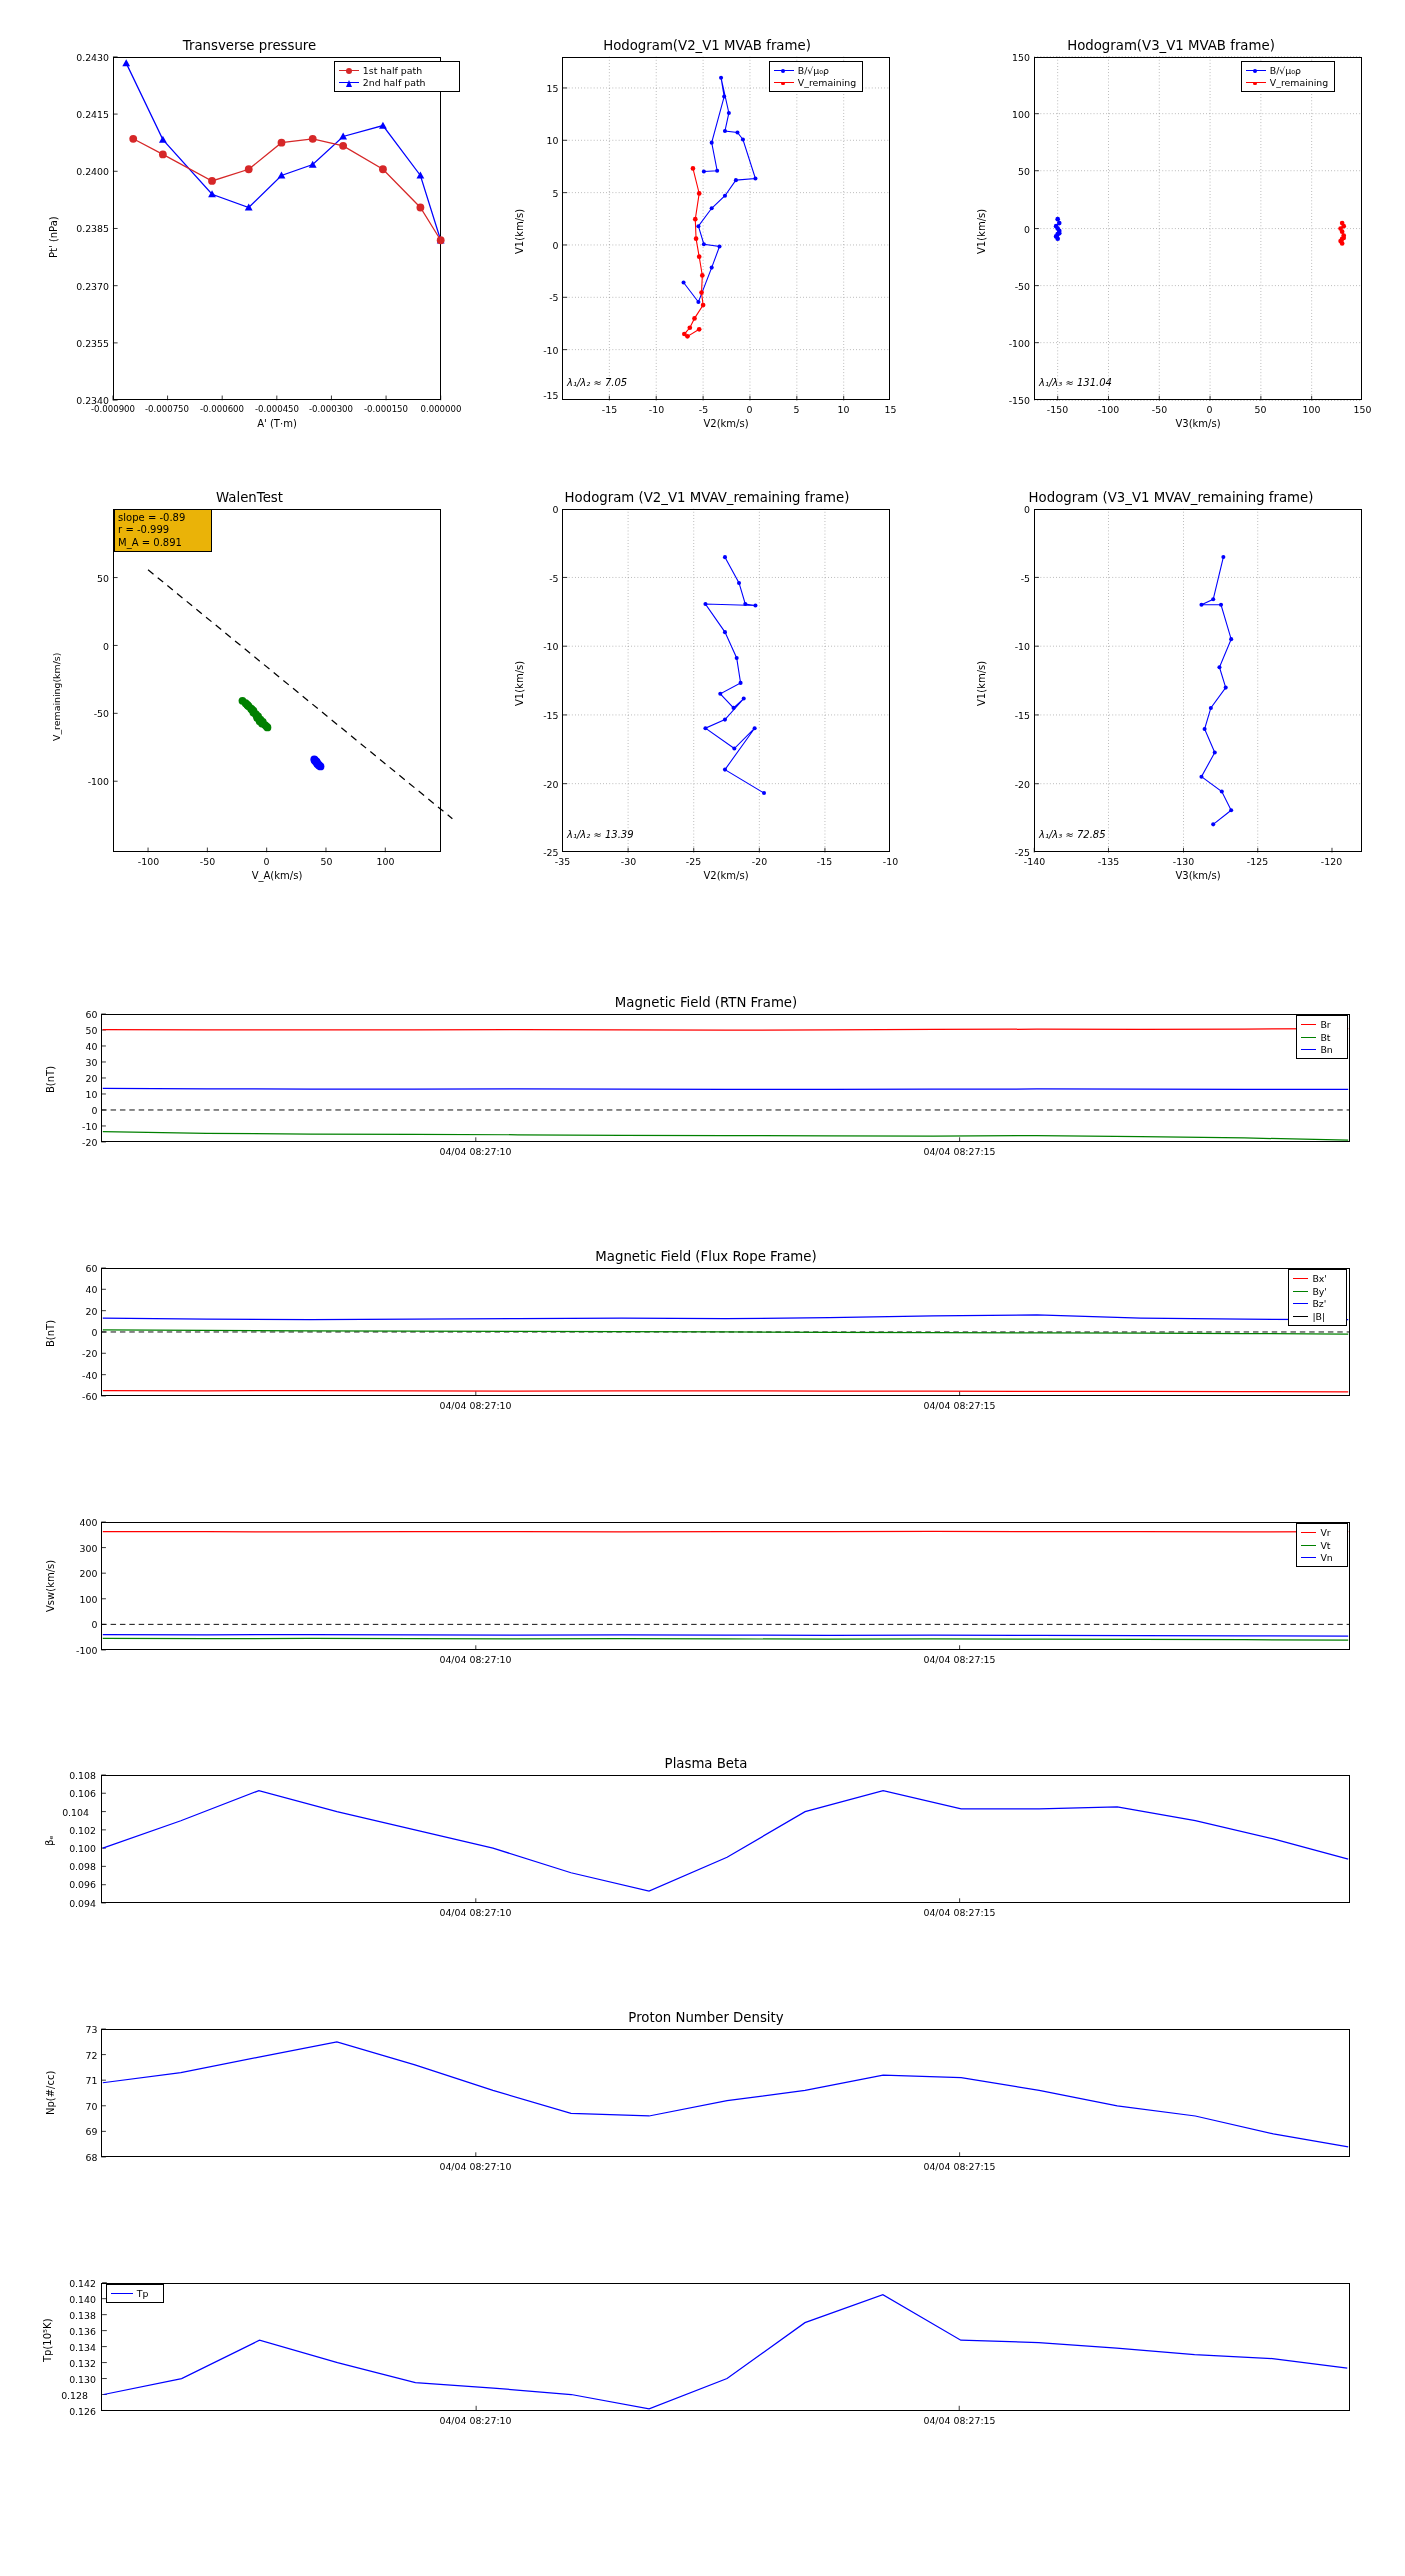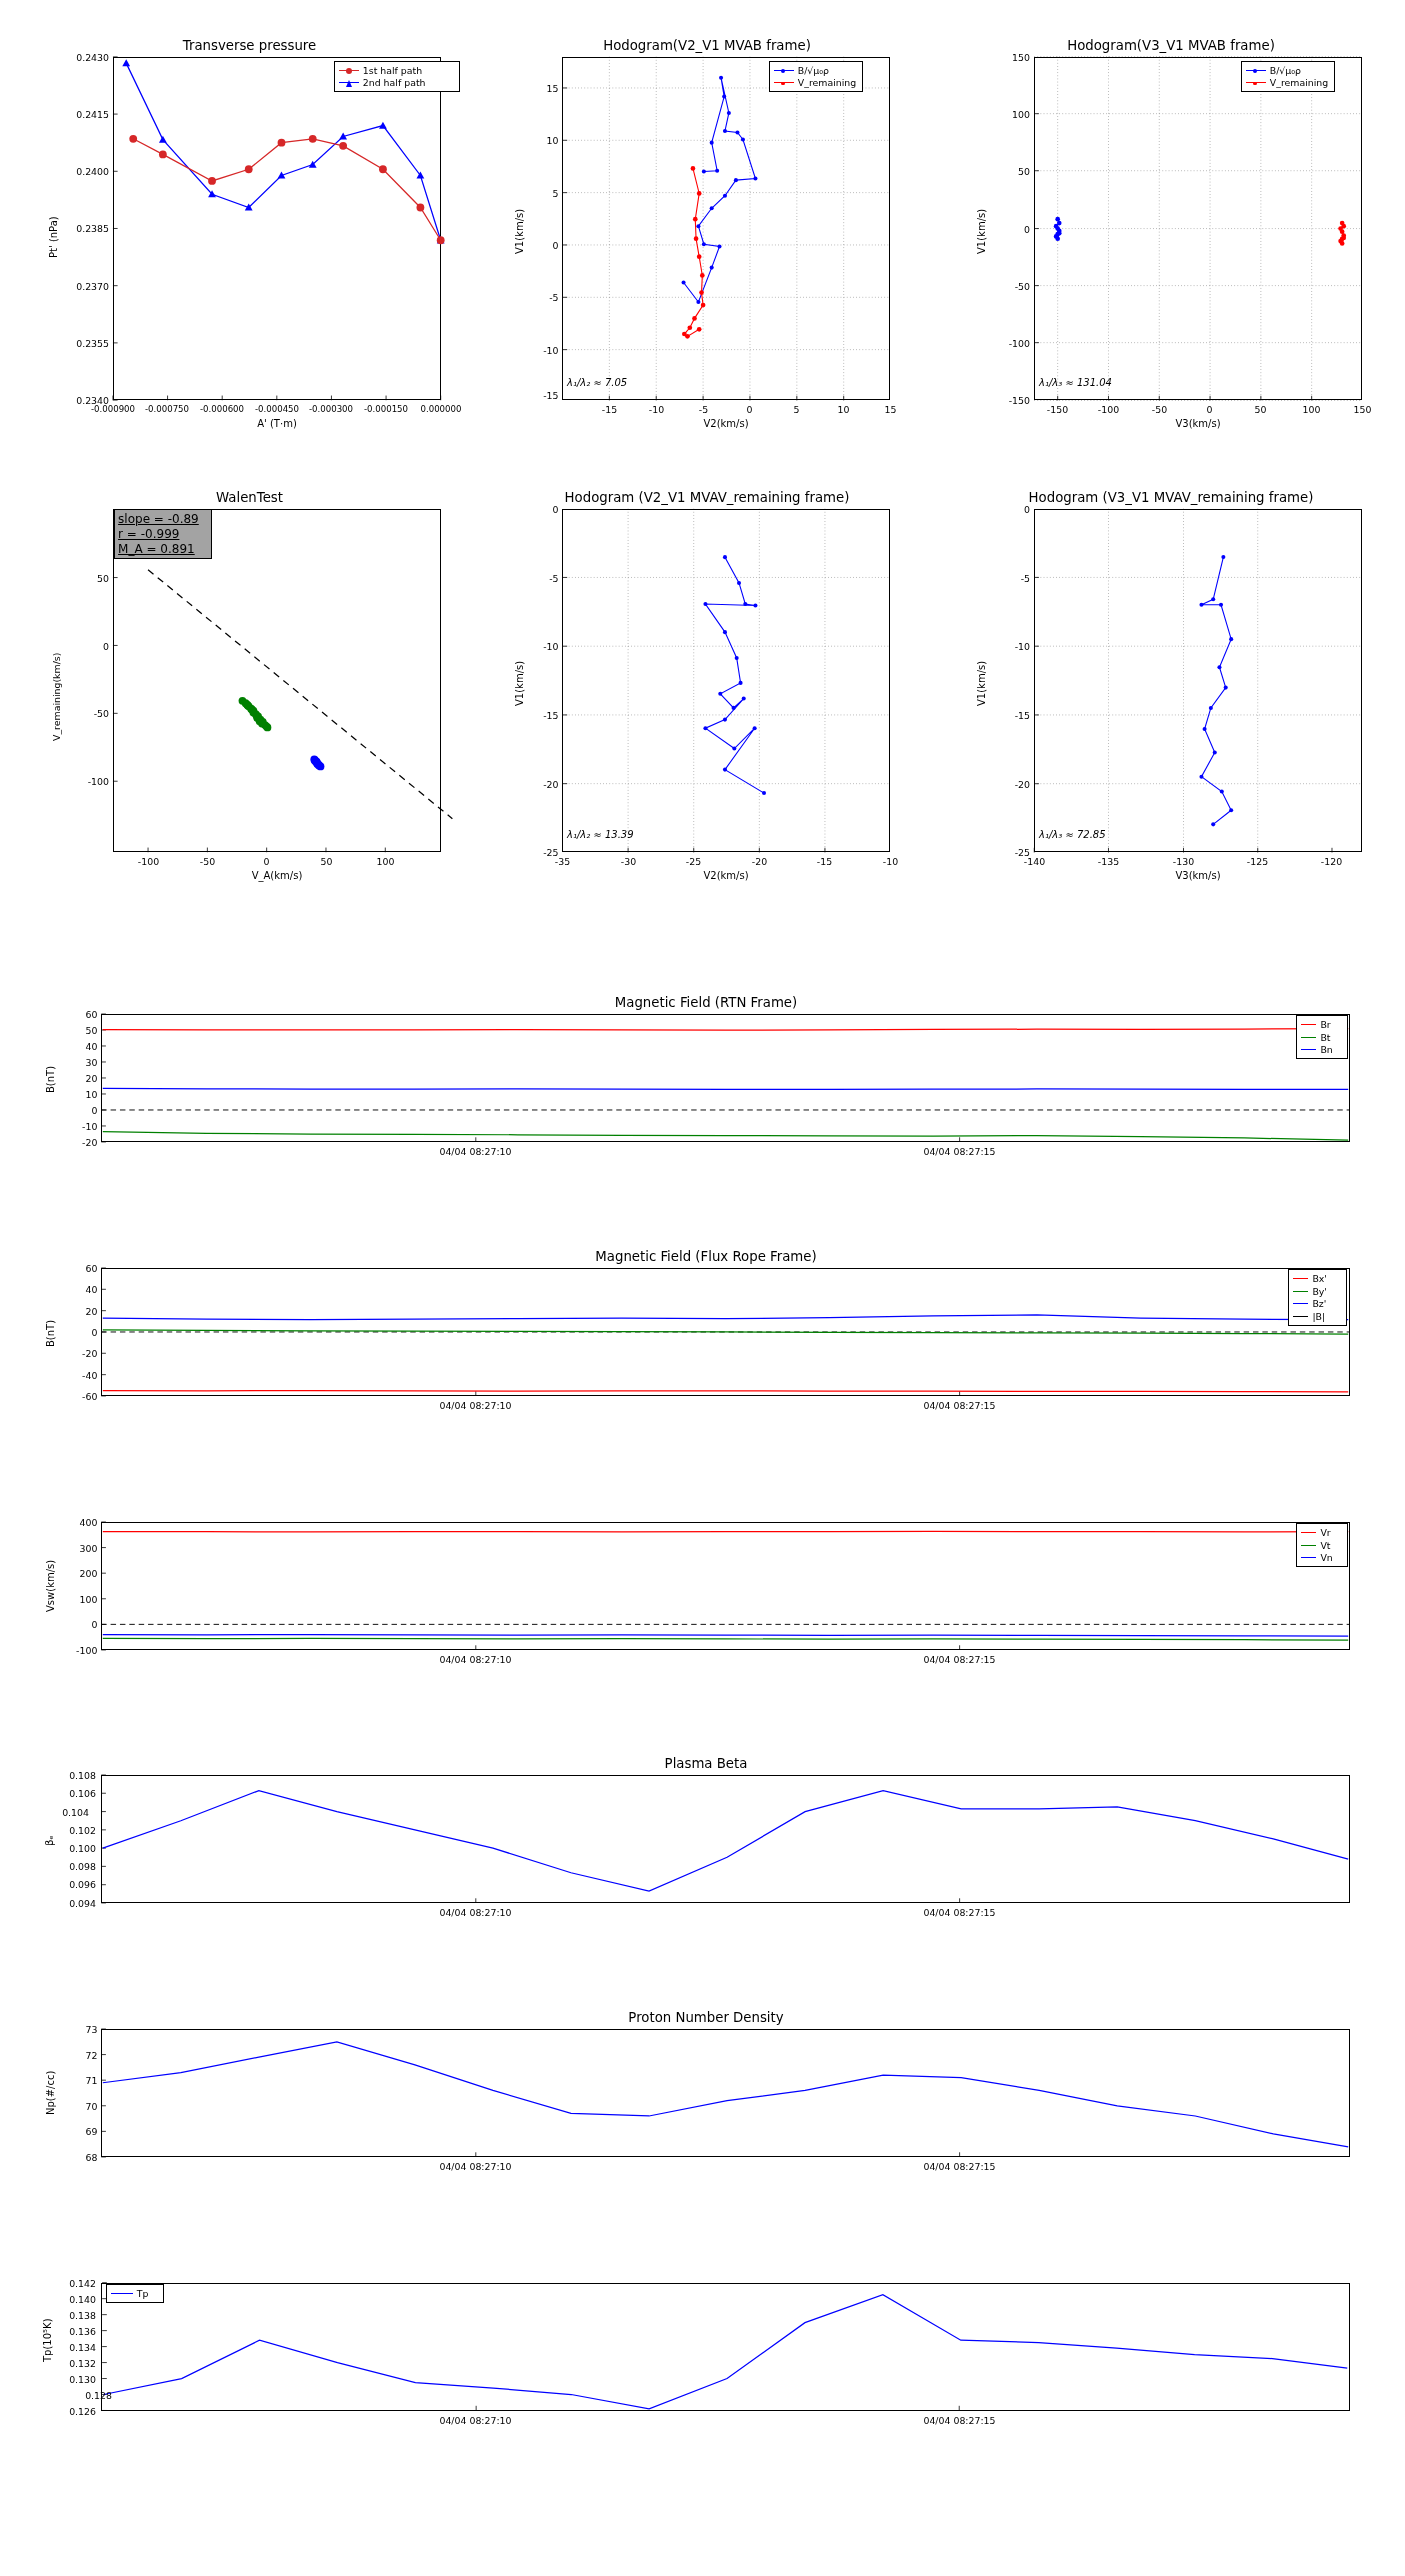--- a/index.html
+++ b/index.html
@@ -11,21 +11,21 @@
   .ylabel{position:absolute;transform-origin:0 0;font-size:10px;white-space:nowrap;}
   .xlabel{position:absolute;font-size:10px;text-align:center;white-space:nowrap;}
   .tick{position:absolute;font-size:9.4px;white-space:nowrap;}
   .tick.y{text-align:right;}
   .tick.x{text-align:center;}
   .legend{position:absolute;border:0.8px solid #000;background:#fff;font-size:9.4px;padding:2.3px 3.9px;box-sizing:border-box;}
   .legend .row{display:flex;align-items:center;height:12.5px;white-space:nowrap;}
   .legend .swatch{display:inline-block;width:20px;height:0;border-top:1.6px solid #000;margin-right:3.9px;position:relative;}
   .legend .mk{position:absolute;left:7px;top:-3.1px;width:6.2px;height:6.2px;}
   .annot{position:absolute;font-size:10px;font-style:italic;white-space:nowrap;}
-  .boxannot{position:absolute;border:0.8px solid #000;background:#a3a3a3;font-size:12px;padding:1.6px 3.1px;line-height:1.25;box-sizing:border-box;text-decoration:underline;}
+  .boxannot{position:absolute;border:0.8px solid #000;background:#eab308;font-size:10px;padding:1.6px 3.1px;line-height:1.25;box-sizing:border-box;}
   svg{position:absolute;left:0;top:0;overflow:visible;}
   .gridline{stroke:#000;stroke-width:0.8;stroke-dasharray:1,3;opacity:.55;}
   .zeroline{stroke:#000;stroke-width:1.2;stroke-dasharray:7,5;}
   .ticks line{stroke:#000;stroke-width:1;}
 </style>
 </head>
 <body>
 
 <div class="page">
 
@@ -706,21 +706,21 @@
           <line x1="90" y1="85.5" x2="96" y2="85.5"></line>
       <line x1="90" y1="65" x2="96" y2="65"></line>
           <line x1="90" y1="44.5" x2="96" y2="44.5"></line>
       <line x1="90" y1="24" x2="96" y2="24"></line>
       <line x1="570" y1="188" x2="570" y2="182"></line>
           <line x1="1190" y1="188" x2="1190" y2="182"></line>
     </g>
     <polyline fill="none" stroke="#0000ff" stroke-width="1.6" points="92,167.5 192,147 292,97.8 392,126.5 492,152.1 592,159.3 692,167.5 792,186 892,147 992,75.3 1092,39.4 1192,97.8 1292,100.9 1392,108.1 1492,116.3 1592,121.4 1688,133.7"></polyline>
   </svg>
   <div class="tick y" style="left:20px;top:142px;width:45px;">0.126</div>
-  <div class="tick y" style="left:36px;top:126px;width:45px;">0.128</div>
+  <div class="tick y" style="left:12px;top:126px;width:45px;">0.128</div>
   <div class="tick y" style="left:20px;top:110px;width:45px;">0.130</div>
   <div class="tick y" style="left:20px;top:94px;width:45px;">0.132</div>
   <div class="tick y" style="left:20px;top:78px;width:45px;">0.134</div>
   <div class="tick y" style="left:20px;top:62px;width:45px;">0.136</div>
   <div class="tick y" style="left:20px;top:46px;width:45px;">0.138</div>
   <div class="tick y" style="left:20px;top:30px;width:45px;">0.140</div>
   <div class="tick y" style="left:20px;top:14px;width:45px;">0.142</div>
   <div class="tick x" style="left:382px;top:151px;width:125px;">04/04 08:27:10</div>
   <div class="tick x" style="left:866px;top:151px;width:125px;">04/04 08:27:15</div>
   <div class="ylabel" style="left:11px;top:98px;transform:rotate(-90deg);">Tp(10⁵K)</div>

